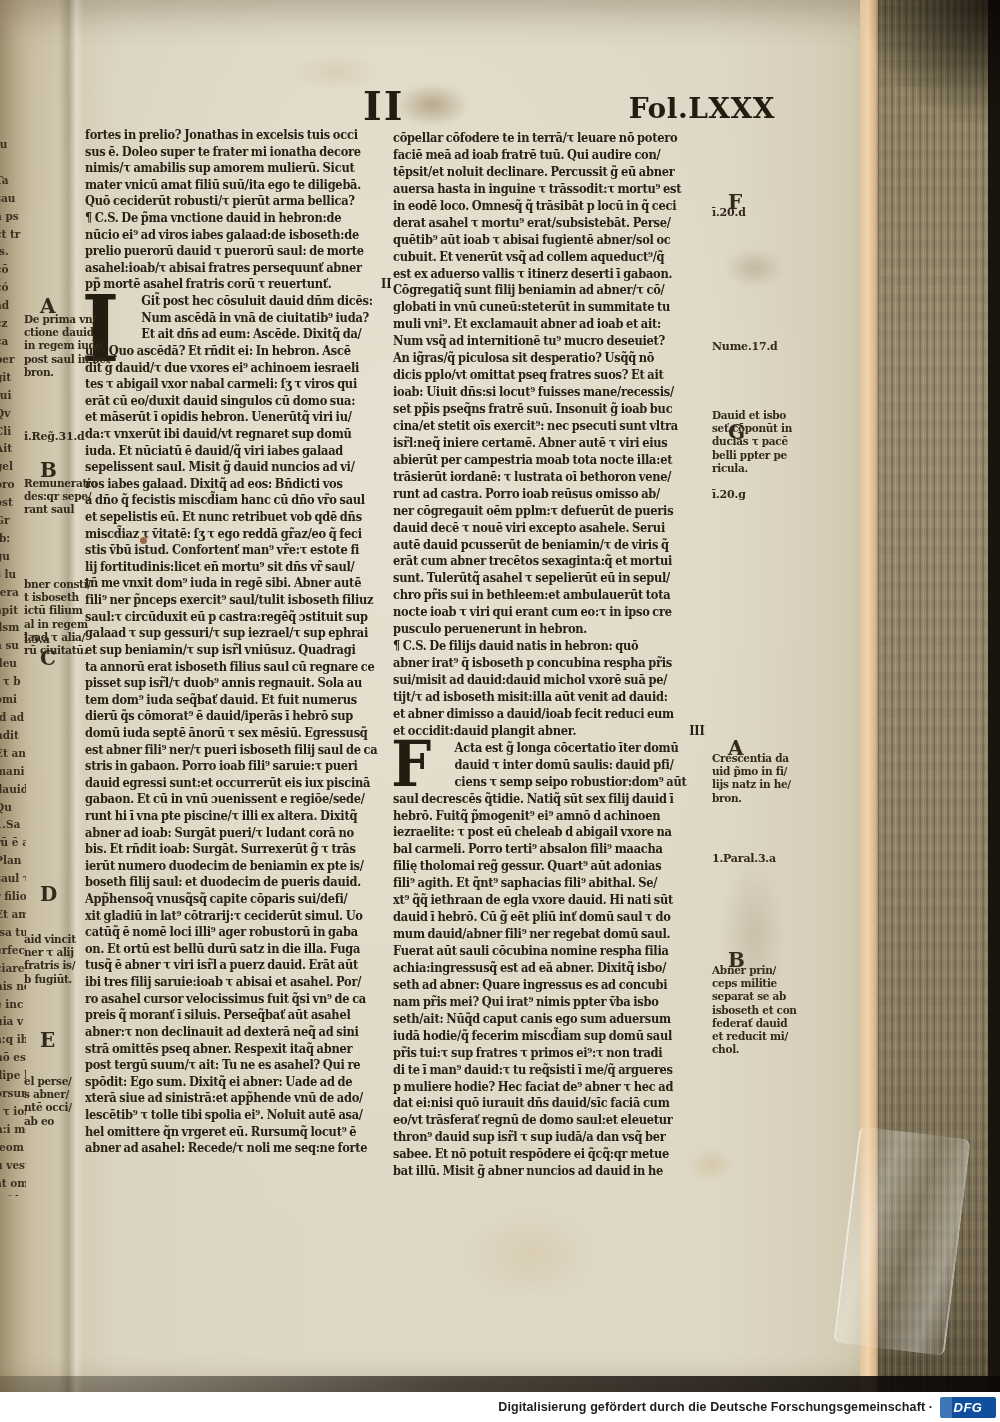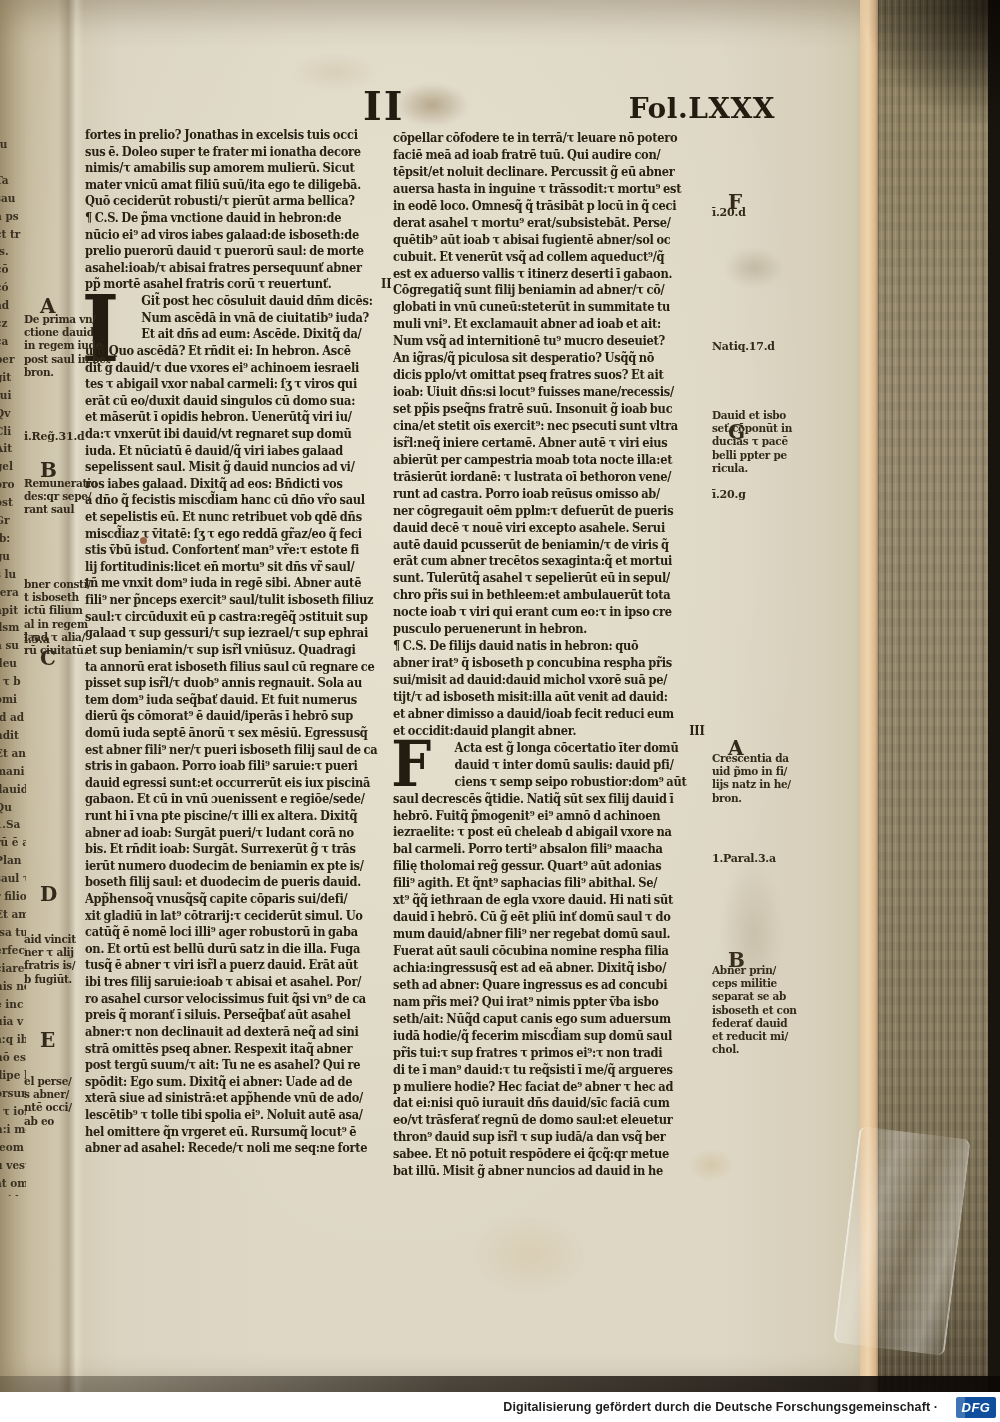--- a/index.html
+++ b/index.html
@@ -76,23 +76,23 @@
 
   .plastic-strip{position:absolute;left:846px;top:1132px;width:108px;height:218px;border-radius:8px;
     transform:rotate(7deg);
     background:linear-gradient(100deg,rgba(255,255,255,0.04),rgba(255,255,255,0.30) 28%,rgba(235,230,220,0.12) 55%,rgba(255,255,255,0.34) 82%,rgba(255,255,255,0.08));
     border-left:2px solid rgba(255,255,255,0.45);border-right:2px solid rgba(255,255,255,0.35);}
 
   
   .banner{position:absolute;left:0;top:1392px;width:1000px;height:30px;background:#ffffff;
     display:flex;align-items:center;justify-content:flex-end;gap:7px;padding-right:4px;box-sizing:border-box;}
   .banner-text{font:bold 12.5px "Liberation Sans",sans-serif;color:#1d1d1d;letter-spacing:0.1px;}
-  .dfg-logo{display:inline-flex;align-items:center;justify-content:center;width:40px;height:21px;border-radius:2px;
+  .dfg-logo{display:inline-flex;align-items:center;justify-content:center;width:56px;height:21px;border-radius:2px;
     background:linear-gradient(90deg,#3f74b5 0 22%,#0f4f9e 22%);
-    font:bold italic 13px "Liberation Sans",sans-serif;color:#ffffff;letter-spacing:0.5px;margin-left:11px;}
+    font:bold italic 13px "Liberation Sans",sans-serif;color:#ffffff;letter-spacing:0.5px;}
 </style>
 </head>
 <body>
 
 <div class="scan">
   <div class="page">
     <div class="crease"></div>
     <div class="gutter-frags" id="gutterFrags">
         <div>tu</div>
         <div>I</div>
@@ -328,21 +328,21 @@
         <div class="mnote note" style="top: 1075px;">
           <div>el perse/</div>
           <div>s abner/</div>
           <div>ntē occi/</div>
           <div>ab eo</div>
         </div>
       </div>
     <div class="margin margin-right" id="marginRight">
         <div class="mnote letter" style="top: 190px;">F</div>
         <div class="mnote ref" style="top: 206px; text-align: center;">ī.20.d</div>
-        <div class="mnote ref" style="top: 340px;">Natiq.17.d</div>
+        <div class="mnote ref" style="top: 340px;">Nume.17.d</div>
         <div class="mnote note" style="top: 362px; margin-top: 47px;">
           <div>Dauid et isbo</div>
           <div>seť cōponūt in</div>
           <div>ducias τ pacē</div>
           <div>belli ppter pe</div>
           <div>ricula.</div>
         </div>
         <div class="mnote letter" style="top: 420px;">G</div>
         <div class="mnote ref" style="top: 488px;">ī.20.g</div>
         <div class="mnote letter" style="top: 736px;">A</div>

